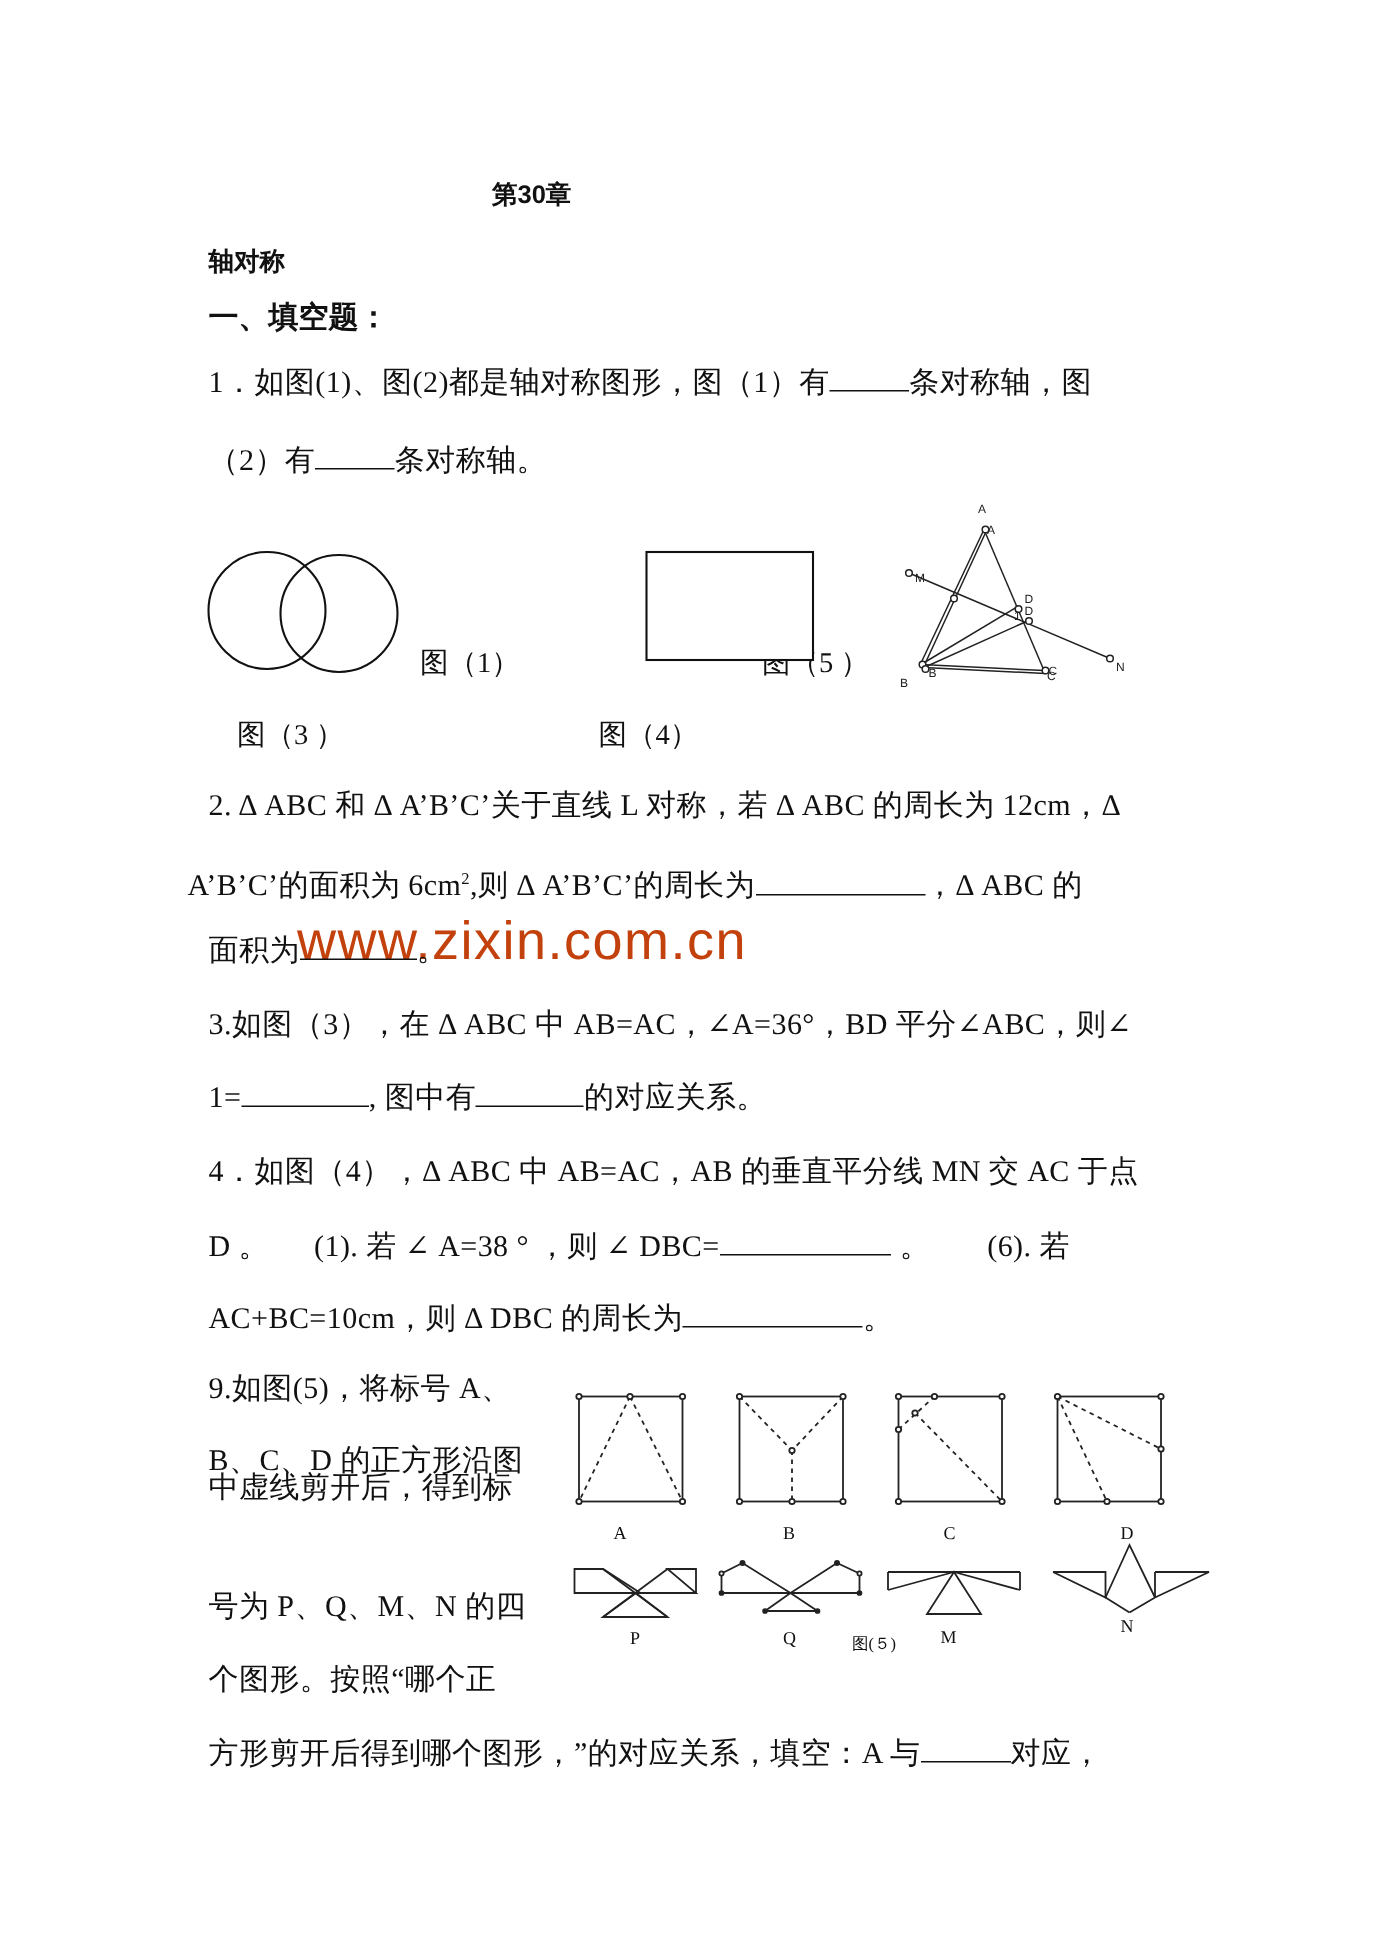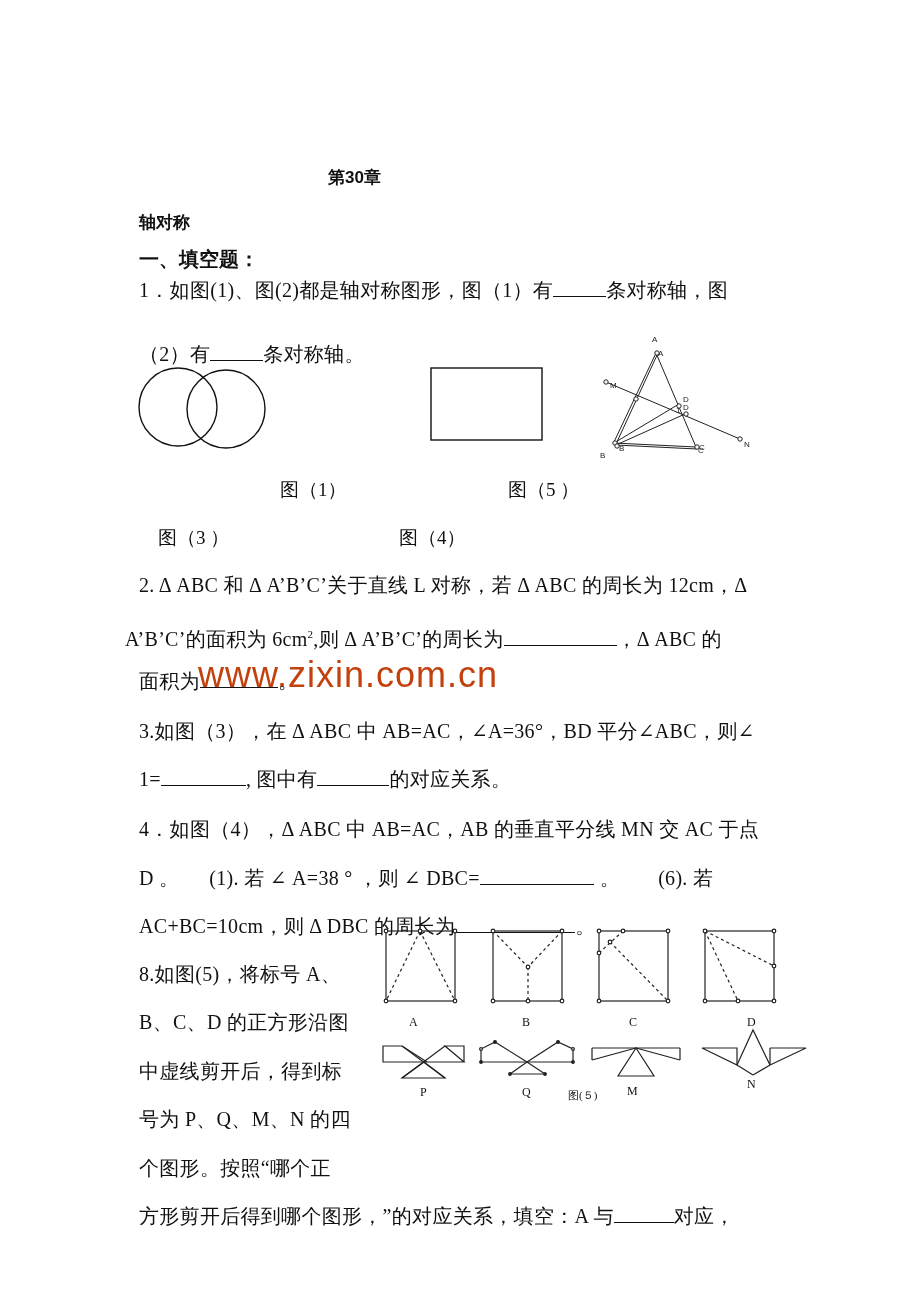--- a/index.html
+++ b/index.html
@@ -1,36 +1,36 @@
 <!DOCTYPE html>
 <html><head>
 <meta charset="utf-8">
 <style>
   html, body { margin:0; padding:0; background:#ffffff; }
   body { width:920px; height:1302px; position:relative; overflow:hidden;
          font-family: "Liberation Serif", "DejaVu Serif", serif; color:#111; }
-  .abs { position:absolute; white-space:nowrap;margin-top:48px; }
+  .abs { position:absolute; white-space:nowrap; }
   .title { font-family:"Liberation Sans","DejaVu Sans",sans-serif; font-weight:bold; font-size:17px; }
   .section { font-weight:bold; font-size:20px; font-family:Liberation Sans, sans-serif; }
   .line { font-size:20px; line-height:24px; letter-spacing:0.3px; }
   .blank { display:inline-block; border-bottom:1px solid #111; height:18px; vertical-align:baseline; }
   .figlabel { font-size:19px; }
   .watermark { font-family:Liberation Sans, sans-serif; font-size:36px; color:#c2410c; letter-spacing:1px; }
   svg { position:absolute; overflow:visible; }
   .small { font-family:"Liberation Sans","DejaVu Sans",sans-serif; font-size:8px; fill:#222; }
   .cap { font-family:"Liberation Serif","DejaVu Serif",serif; font-size:12px; fill:#111; }
 </style>
 </head>
 <body>
 
 <div class="abs title" style="left:328px; top:118px;">第30章</div>
 <div class="abs title" style="left:139px; top:163px;">轴对称</div>
 <div class="abs section" style="left:139px; top:198px;">一、填空题：</div>
 
-<div class="abs line" style="left:139px; top:230px;">
+<div class="abs line" style="left:139px; top:242px;">
   <span>1．如图(1)、图(2)都是轴对称图形，图（1）有</span><span class="blank" style="width:53px"></span><span>条对称轴，图</span>
 </div>
 <div class="abs line" style="left:139px; top:294px;">
   <span>（2）有</span><span class="blank" style="width:53px"></span><span>条对称轴。</span>
 </div>
 
 <svg style="left:138px; top:366px;" width="130" height="86">
   <circle cx="40" cy="41" r="39" fill="none" stroke="#111" stroke-width="1.4"></circle>
   <circle cx="88" cy="43" r="39" fill="none" stroke="#111" stroke-width="1.4"></circle>
 </svg>
@@ -92,23 +92,23 @@
 </div>
 
 <div class="abs line" style="left:139px; top:769px;">4．如图（4），Δ ABC 中 AB=AC，AB 的垂直平分线 MN 交 AC 于点</div>
 <div class="abs line" style="left:139px; top:818px;">
   <span>D 。</span><span style="display:inline-block;width:30px"></span><span>(1). 若 ∠ A=38 ° ，则 ∠ DBC=</span><span class="blank" style="width:114px"></span><span style="display:inline-block;width:6px"></span><span>。</span><span style="display:inline-block;width:38px"></span><span>(6). 若</span>
 </div>
 <div class="abs line" style="left:139px; top:866px;">
   <span>AC+BC=10cm，则 Δ DBC 的周长为</span><span class="blank" style="width:120px"></span><span>。</span>
 </div>
 
-<div class="abs line" style="left:139px; top:914px;">8.如图(5)，将标号 A、</div>
+<div class="abs line" style="left:139px; top:914px;">9.如图(5)，将标号 A、</div>
 <div class="abs line" style="left:139px; top:962px;">B、C、D 的正方形沿图</div>
-<div class="abs line" style="left:139px; top:1011px;">中虚线剪开后，得到标</div>
+<div class="abs line" style="left:139px; top:980px;">中虚线剪开后，得到标</div>
 <div class="abs line" style="left:139px; top:1059px;">号为 P、Q、M、N 的四</div>
 <div class="abs line" style="left:139px; top:1108px;">个图形。按照“哪个正</div>
 <div class="abs line" style="left:139px; top:1156px;">
   <span>方形剪开后得到哪个图形，”的对应关系，填空：A 与</span><span class="blank" style="width:60px"></span><span>对应，</span>
 </div>
 
 <svg style="left:375px; top:915px;" width="440" height="115">
   <g stroke="#222" stroke-width="1.2" fill="none">
 
     <rect x="11" y="16" width="69" height="70"></rect>

